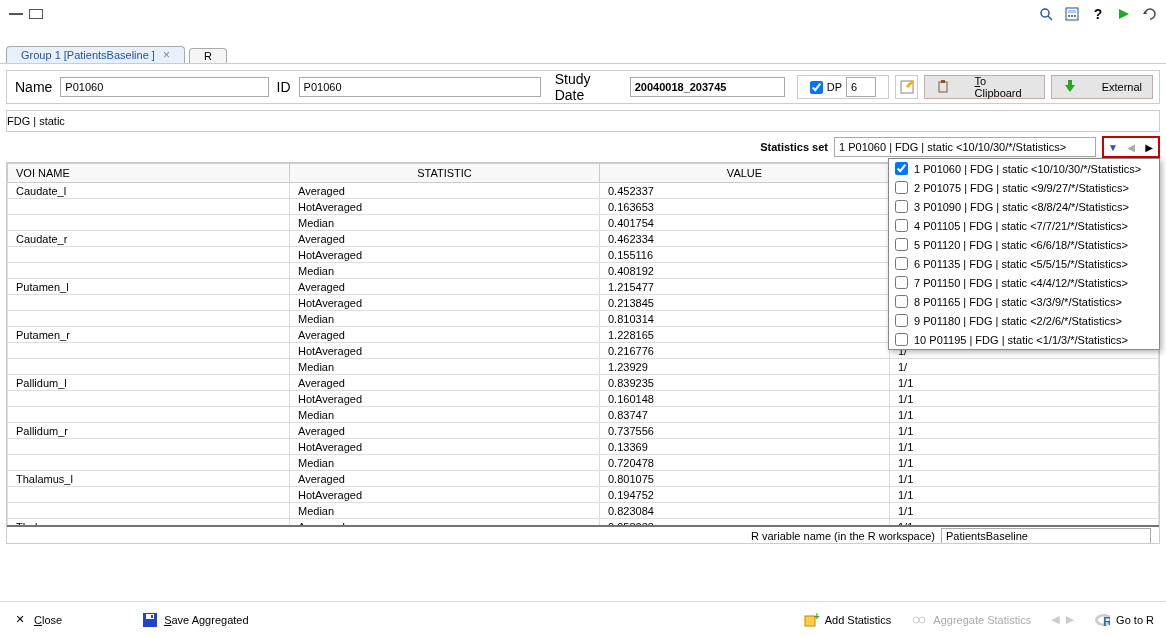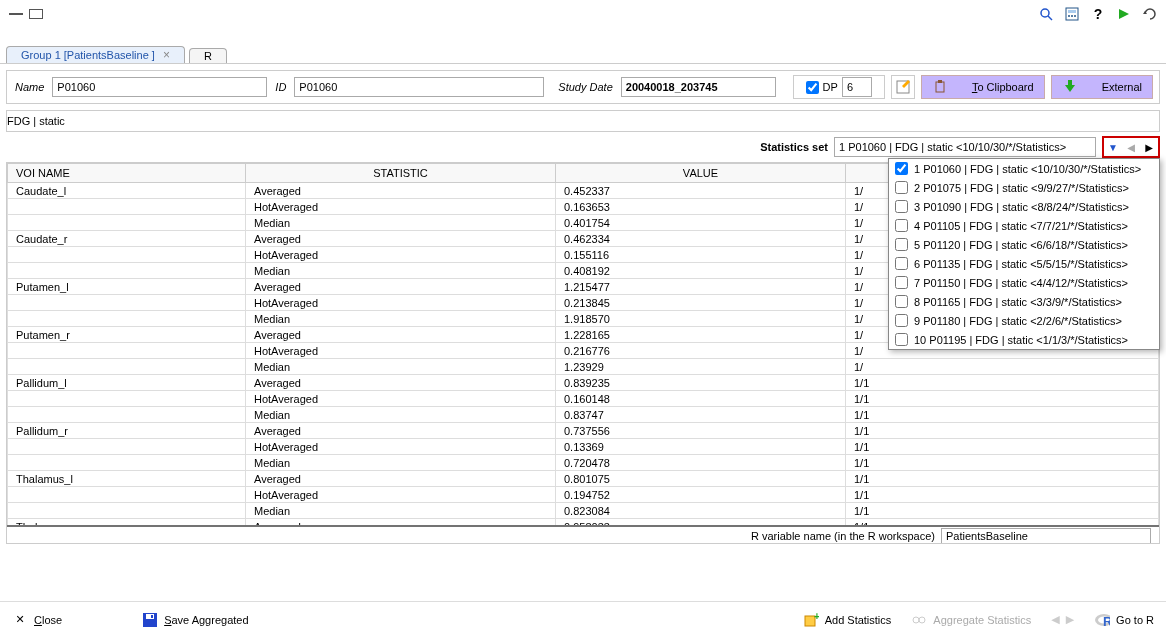--- a/index.html
+++ b/index.html
@@ -13,23 +13,23 @@
 .win-icon2 { width: 14px; height: 10px; border: 1px solid #555; position: relative; }
 
 
 .tabs-row { display: flex; align-items: flex-end; padding: 4px 6px 0 6px; height: 36px; border-bottom: 1px solid #ccc; }
 .tab { border: 1px solid #aaa; border-bottom: none; padding: 1px 14px; background: #f5f5f5; margin-right: 4px; border-radius: 4px 4px 0 0; display: flex; align-items: center; gap: 8px; cursor: pointer; }
 .tab.active { background: #e8f0fb; color: #2255aa; }
 .tab-close { color: #888; font-size: 12px; }
 
 
 .form-row { border: 1px solid #ccc; margin: 6px; padding: 4px 6px; display: flex; align-items: center; gap: 6px; height: 34px; }
-.form-label { font-size: 11px; padding: 0 2px; font-style: italic; }
+.form-label { font-size: 14px; padding: 0 2px; }
 .form-input { border: 1px solid #aaa; height: 20px; padding: 0 4px; font-size: 11px; background: #fff; }
-.btn { border: 1px solid #c9aaaa; background: #c4b5fd; height: 24px; padding: 0 10px; display: flex; align-items: center; gap: 24px; cursor: pointer; font-size: 11px; }
+.btn { border: 1px solid #c9aaaa; background: #e5e5e5; height: 24px; padding: 0 10px; display: flex; align-items: center; gap: 24px; cursor: pointer; font-size: 11px; }
 .iconbtn { width: 24px; height: 24px; border: 1px solid #ccc; display: flex; align-items: center; justify-content: center; cursor: pointer; }
 .checkbox-wrap { display: flex; align-items: center; gap: 4px; border: 1px solid #ccc; padding: 2px 12px; height: 24px; }
 
 
 .fdg-bar { border: 1px solid #ccc; margin: 0 6px; padding: 4px 0; font-size: 11px; }
 
 
 .stats-set-row { display: flex; align-items: center; justify-content: flex-end; padding: 4px 6px; gap: 6px; position: relative; }
 .stats-set-input { border: 1px solid #aaa; height: 20px; width: 262px; font-size: 11px; padding: 0 4px; }
 .nav-group { display: flex; border: 2px solid #c00; height: 22px; }
@@ -38,21 +38,21 @@
 
 .dropdown { position: absolute; top: 26px; right: 6px; background: #fff; border: 1px solid #888; box-shadow: 2px 2px 6px rgba(0,0,0,0.3); z-index: 100; width: 272px; }
 .dropdown-item { display: flex; align-items: center; gap: 6px; padding: 3px 6px; cursor: pointer; font-size: 11px; }
 
 
 .table-wrap { margin: 0 6px; border: 1px solid #ccc; height: 382px; overflow: hidden; position: relative; }
 .table-scroll { height: 362px; overflow-y: scroll; }
 table { width: 100%; border-collapse: collapse; font-size: 11px; }
 th { border: 1px solid #ccc; background: #f8f8f8; text-align: left; padding: 3px 8px; font-weight: normal; font-size: 11px; }
 td { border: 1px solid #ddd; padding: 1px 8px; font-size: 11px; height: 16px; }
-th.c1 { width: 238px; }
+th.c1 { width: 282px; }
 th.c2 { width: 310px; }
 th.c3 { width: 290px; }
 .table-footer { border-top: 2px solid #737373; display: flex; align-items: center; justify-content: flex-end; padding: 2px 8px; gap: 6px; height: 20px; }
 .table-footer input { border: 1px solid #aaa; height: 16px; width: 210px; font-size: 11px; padding: 0 4px; }
 
 
 .bottom-bar { position: absolute; bottom: 0; left: 0; right: 0; height: 36px; display: flex; align-items: center; padding: 0 12px; gap: 20px; border-top: 1px solid #ddd; }
 .bottom-item { display: flex; align-items: center; gap: 6px; cursor: pointer; font-size: 11px; }
 .bottom-item.disabled { color: #aaa; }
 .bottom-spacer { flex: 1; }
@@ -264,21 +264,21 @@
           </tr>
           <tr>
             <td></td>
             <td>HotAveraged</td>
             <td>0.213845</td>
             <td>1/</td>
           </tr>
           <tr>
             <td></td>
             <td>Median</td>
-            <td>1.918570</td>
+            <td>0.810314</td>
             <td>1/</td>
           </tr>
           <tr>
             <td>Putamen_r</td>
             <td>Averaged</td>
             <td>1.228165</td>
             <td>1/</td>
           </tr>
           <tr>
             <td></td>

